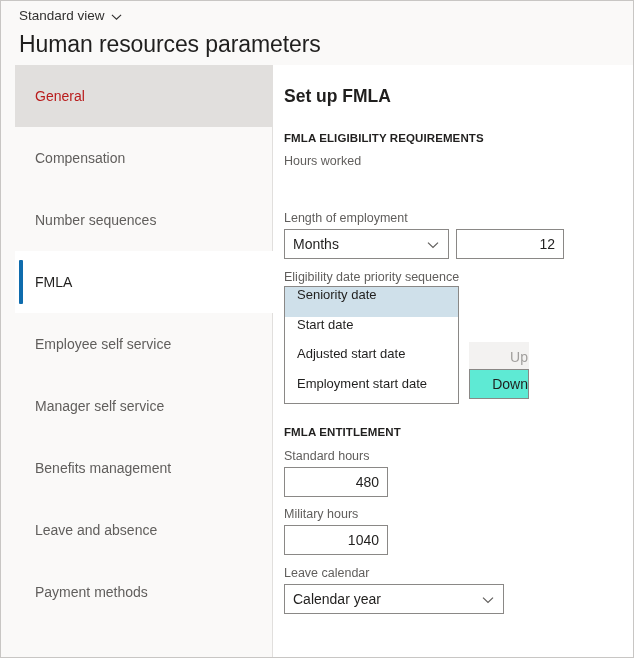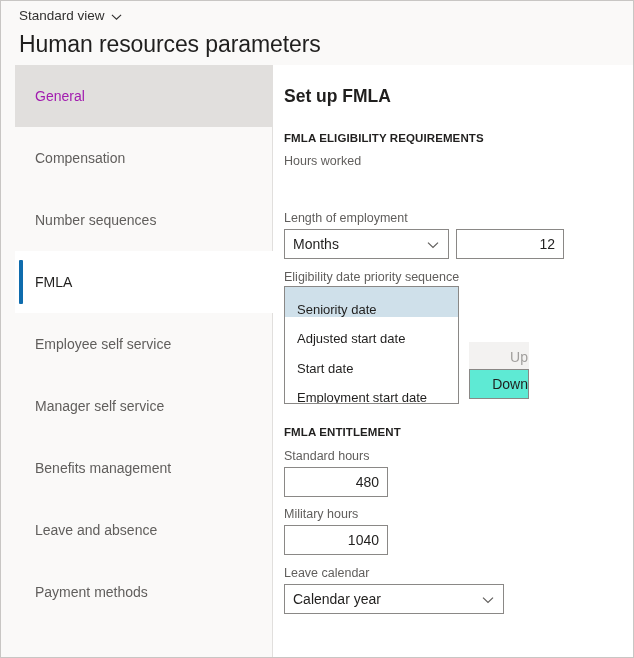--- a/index.html
+++ b/index.html
@@ -95,21 +95,21 @@
     font-size: 14px;
     color: #605e5c;
     line-height: 18px;
     white-space: nowrap;
   }
 
   .nav-item.is-hover {
     background: #e1dfdd;
   }
   .nav-item.is-hover .nav-label {
-    color: #a21caf;
+    color: #b91c1c;
   }
 
   .nav-item.is-selected {
     background: #ffffff;
   }
   .nav-item.is-selected .nav-label {
     color: #201f1e;
   }
   .nav-item .accent {
     position: absolute;
@@ -217,21 +217,21 @@
     left: 10px; top: 221px;
     width: 175px;
     height: 118px;
     background: #ffffff;
     border: 1px solid #8a8886;
     overflow: hidden;
   }
   .lb-item {
     height: 29.5px;
     display: flex;
-    align-items: flex-end;
+    align-items: flex-start;
     padding-left: 12px;
     font-size: 13px;
     color: #201f1e;
     white-space: nowrap;
     cursor: pointer;
     background: #ffffff;
   }
   .lb-item.is-selected {
     background: #cfe0ea;
   }
@@ -363,24 +363,24 @@
 
       <input id="in-length-value" class="txt-input" type="text" value="12" style="">
 
       <div id="lbl-priority-seq" class="field-label">Eligibility date priority sequence</div>
 
       <div id="priority-listbox">
         <div class="lb-item is-selected">
           <span>Seniority date</span>
         </div>
         <div class="lb-item">
-          <span>Adjusted start date</span>
+          <span>Start date</span>
         </div>
         <div class="lb-item">
-          <span>Start date</span>
+          <span>Adjusted start date</span>
         </div>
         <div class="lb-item">
           <span>Employment start date</span>
         </div>
       </div>
 
       <div id="btn-up" class="seq-btn">
         <span>Up</span>
       </div>
 

